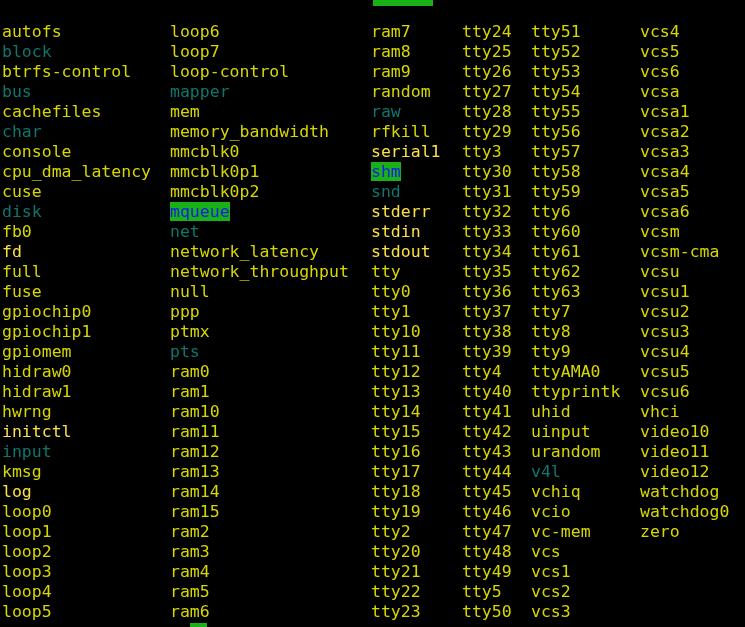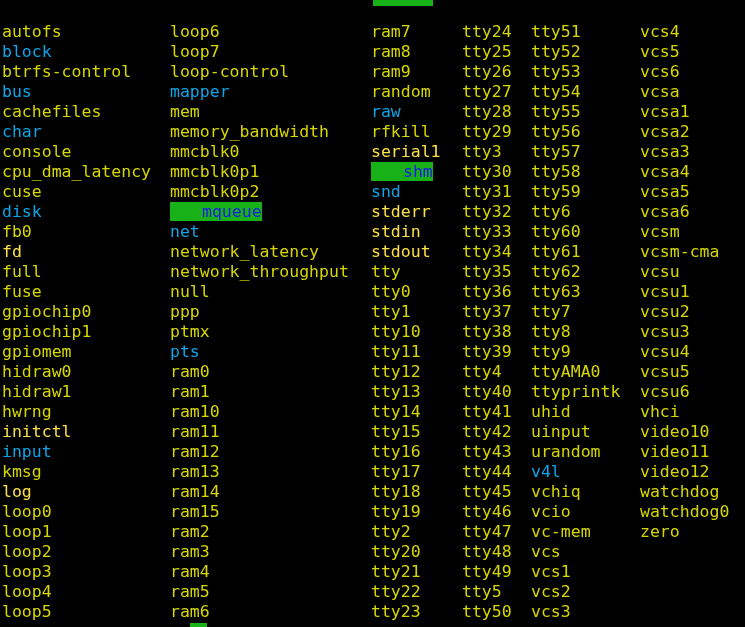--- a/index.html
+++ b/index.html
@@ -81,23 +81,23 @@
     white-space: pre;
     font-size: 16.5px;
     line-height: 20px;
   }
   .col .entry {
     height: 20px;
     white-space: pre;
   }
   
   .t-dev   { color: #d7d700; }           
-  .t-dir   { color: #0ea5e9; }           
+  .t-dir   { color: #0f766e; }           
   .t-link  { color: #fde047; }           
-  .t-sticky{ color: #1a1ae6; background: #18b218; padding-left: 32px; }
+  .t-sticky{ color: #1a1ae6; background: #18b218; }
 </style>
 </head>
 <body>
 
 <div class="terminal">
 
   <div class="top-partial">
     <div class="hl-stub"></div>
   </div>
 

